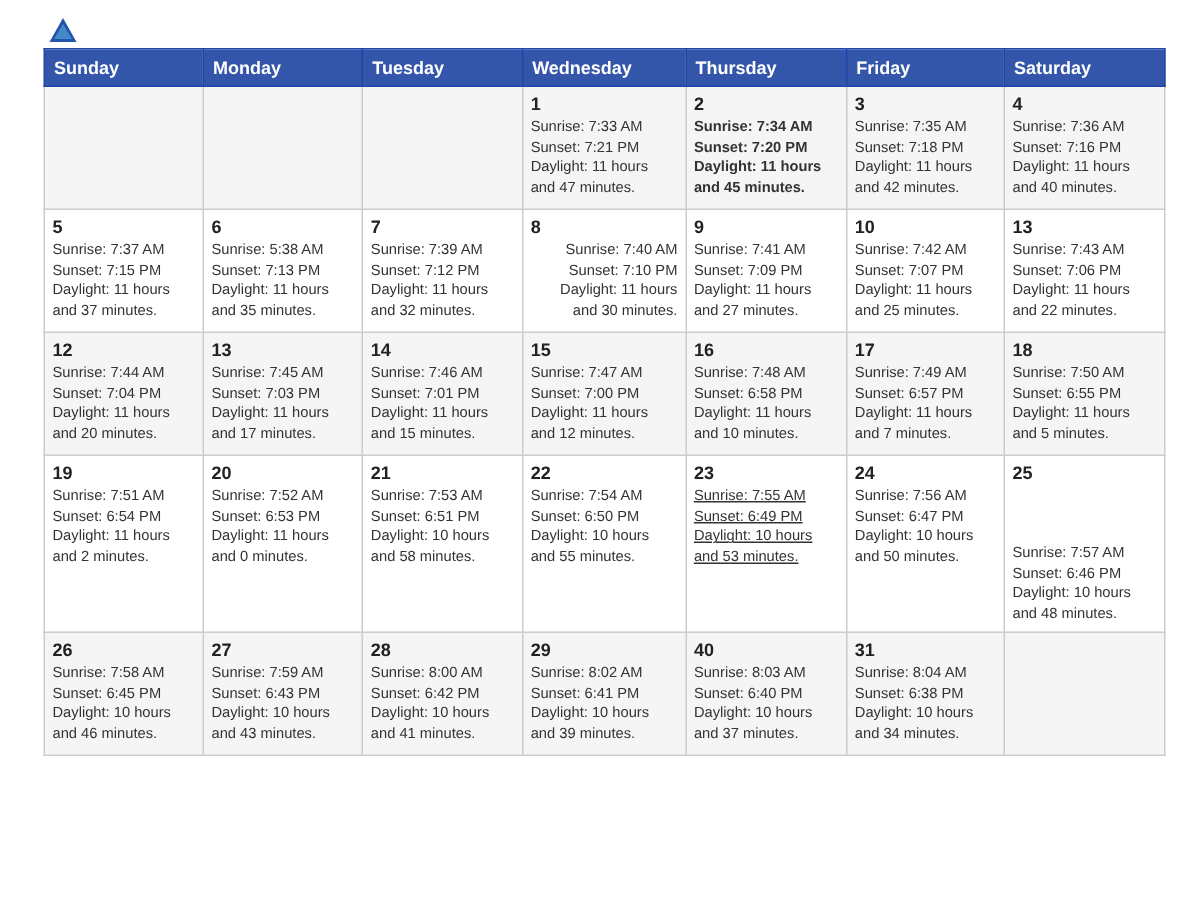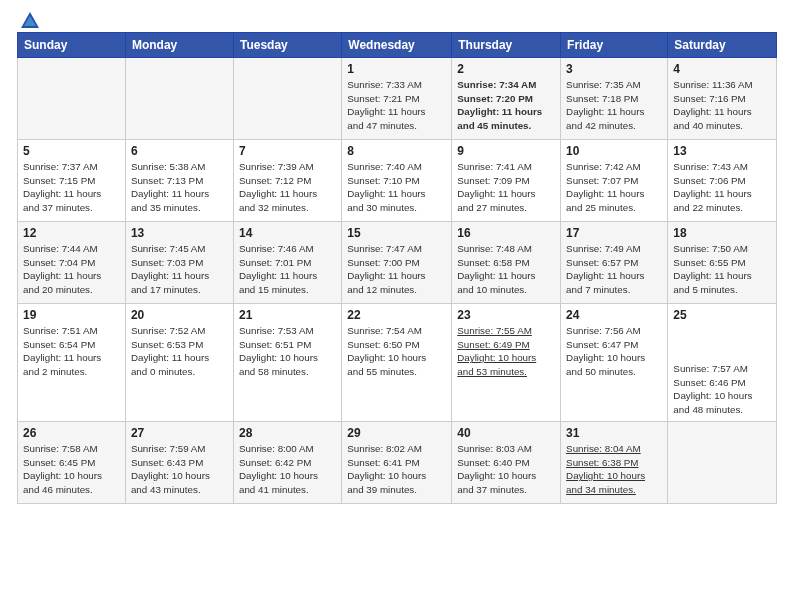--- a/index.html
+++ b/index.html
@@ -5,21 +5,21 @@
     * { box-sizing: border-box; margin: 0; padding: 0; }
     body {
       font-family: Arial, sans-serif;
       background: #fff;
       width: 792px;
       height: 612px;
       overflow: hidden;
     }
     .container {
       width: 792px;
-      padding: 10px 15px 10px 17px;
+      padding: 10px 15px 10px 29px;
     }
     .header-top {
       display: flex;
       justify-content: space-between;
       align-items: flex-start;
       margin-bottom: 4px;
     }
     .logo {
       display: flex;
       align-items: center;
@@ -153,21 +153,21 @@
           </td>
           <td>
             <div class="day-num">3</div>
             <div class="day-info" style="white-space: pre-line;">Sunrise: 7:35 AM
 Sunset: 7:18 PM
 Daylight: 11 hours
 and 42 minutes.</div>
           </td>
           <td>
             <div class="day-num">4</div>
-            <div class="day-info" style="white-space: pre-line;">Sunrise: 11:36 AM
+            <div class="day-info" style="white-space: pre-line;">Sunrise: 7:36 AM
 Sunset: 7:16 PM
 Daylight: 11 hours
 and 40 minutes.</div>
           </td>
         </tr>
         <tr>
           <td>
             <div class="day-num">5</div>
             <div class="day-info" style="white-space: pre-line;">Sunrise: 7:37 AM
 Sunset: 7:15 PM
@@ -183,21 +183,21 @@
           </td>
           <td>
             <div class="day-num">7</div>
             <div class="day-info" style="white-space: pre-line;">Sunrise: 7:39 AM
 Sunset: 7:12 PM
 Daylight: 11 hours
 and 32 minutes.</div>
           </td>
           <td>
             <div class="day-num">8</div>
-            <div class="day-info" style="white-space: pre-line;">Sunrise: 7:40 AM
+            <div class="day-info" style="white-space: pre-line; text-align: right;">Sunrise: 7:40 AM
 Sunset: 7:10 PM
 Daylight: 11 hours
 and 30 minutes.</div>
           </td>
           <td>
             <div class="day-num">9</div>
             <div class="day-info" style="white-space: pre-line;">Sunrise: 7:41 AM
 Sunset: 7:09 PM
 Daylight: 11 hours
 and 27 minutes.</div>
@@ -350,21 +350,21 @@
           </td>
           <td>
             <div class="day-num">40</div>
             <div class="day-info" style="white-space: pre-line;">Sunrise: 8:03 AM
 Sunset: 6:40 PM
 Daylight: 10 hours
 and 37 minutes.</div>
           </td>
           <td>
             <div class="day-num">31</div>
-            <div class="day-info" style="white-space: pre-line; text-decoration: underline;">Sunrise: 8:04 AM
+            <div class="day-info" style="white-space: pre-line;">Sunrise: 8:04 AM
 Sunset: 6:38 PM
 Daylight: 10 hours
 and 34 minutes.</div>
           </td>
           <td class="empty-cell"></td>
         </tr>
       </tbody>
   </table>
 </div>
 

